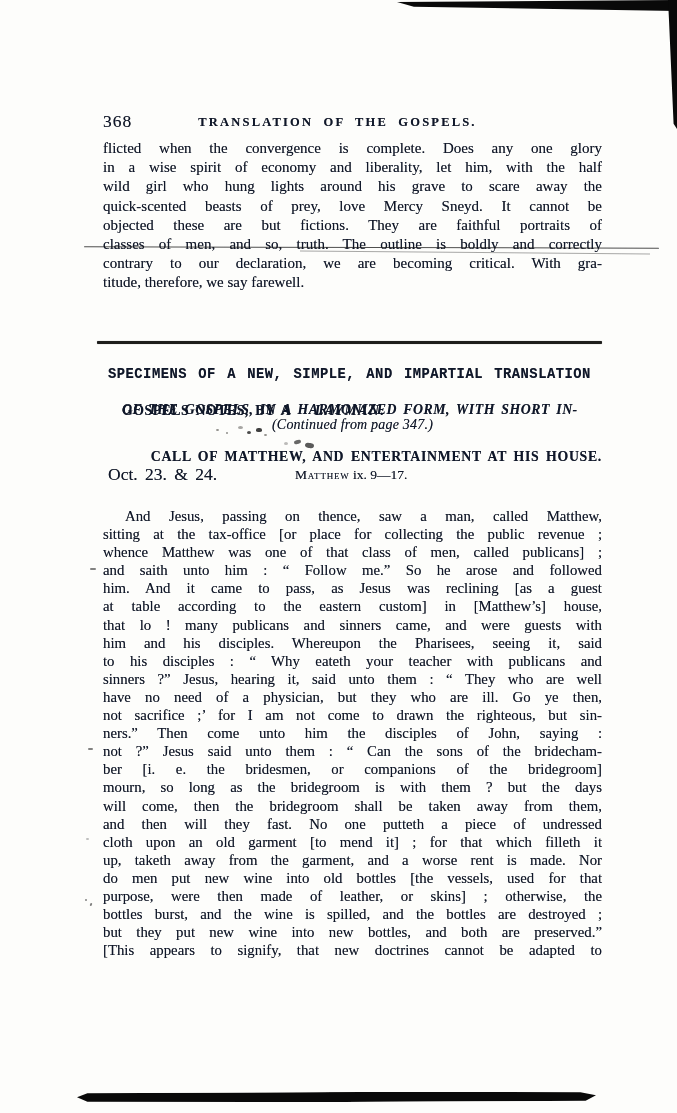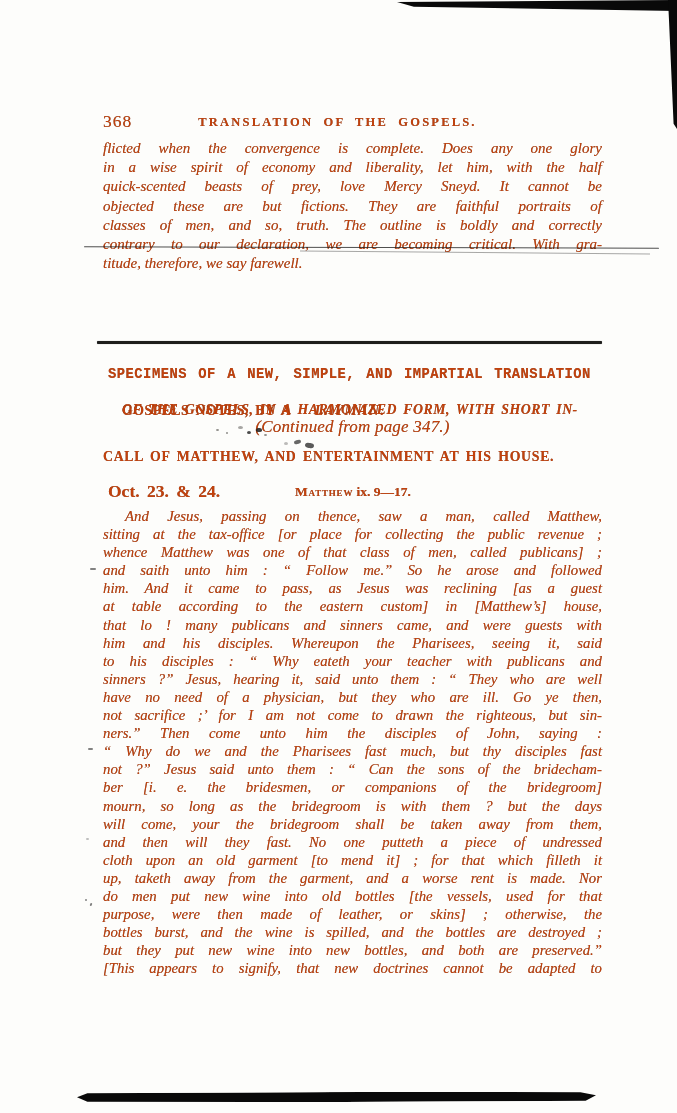--- a/index.html
+++ b/index.html
@@ -2,57 +2,57 @@
 <html><head>
 <meta charset="utf-8">
 <style>
   html,body{margin:0;padding:0;background:#e8e8e6;}
   .page{
     position:relative;
     width:677px;height:1113px;
     background:#fdfdfb;
     overflow:hidden;
     font-family:"Liberation Serif","DejaVu Serif",serif;
-    color:#c2410c;
+    color:#0f172a;
     text-shadow:0 0 .6px rgba(25,25,25,.55);
   }
   
   .runhead{position:absolute;left:103px;top:111px;width:499px;height:24px;}
   .pageno{position:absolute;left:0;top:0;font-size:17.5px;letter-spacing:1px;}
   .runtitle{
     position:absolute;left:0;right:30px;top:4px;text-align:center;
     font-size:12.5px;font-weight:bold;letter-spacing:2.2px;word-spacing:5px;
   }
   
   .intro{position:absolute;left:103px;top:139px;width:499px;
     font-size:15px;line-height:19.2px;}
-  .jl{text-align:justify;text-align-last:justify;font-style:italic;}
+  .jl{text-align:justify;text-align-last:justify;}
   .jl-last{text-align-last:left;}
   
   .scanline1{position:absolute;left:84px;top:247px;width:575px;height:1.4px;
     background:rgba(30,30,30,.78);transform:rotate(.15deg);border-radius:1px;}
   .scanline2{position:absolute;left:300px;top:252px;width:350px;height:1px;
     background:rgba(40,40,40,.4);transform:rotate(.5deg);}
   
   .rule{position:absolute;left:97px;top:341px;width:505px;height:2.6px;
     background:#1e1e1c;border-radius:1px;box-shadow:0 0 .8px rgba(0,0,0,.6);}
   
   .h-line{position:absolute;left:103px;width:499px;
     font-size:13.8px;font-weight:bold;letter-spacing:.5px;word-spacing:2.5px;
     white-space:nowrap;}
   .h1{top:367px;margin-left:5px;font-family:Liberation Mono, monospace;}
   .h2{top:402px;margin-left:19px;font-style:italic;}
   .h3{top:403px;margin-left:19px;}
   .byline-italic{font-style:italic;letter-spacing:1.5px;margin-left:18px;}
   .continued{position:absolute;left:103px;top:417px;width:499px;text-align:center;
-    font-style:italic;font-size:17px;letter-spacing:.2px;}
-  .subhead{position:absolute;left:103px;top:449px;width:499px;text-align:left;
+    font-style:italic;font-size:14px;letter-spacing:.2px;}
+  .subhead{position:absolute;left:103px;top:449px;width:499px;text-align:right;
     font-size:13.8px;font-weight:bold;letter-spacing:.7px;word-spacing:2.5px;}
   
-  .dateline{position:absolute;left:103px;top:481px;width:499px;height:22px;font-weight:bold;}
+  .dateline{position:absolute;left:103px;top:464px;width:499px;height:22px;}
   .datelabel{position:absolute;left:5px;top:0;font-size:17.5px;word-spacing:3px;}
   .scripture{position:absolute;left:192px;top:3px;font-size:13.5px;}
   .scripture .book{font-variant:small-caps;letter-spacing:.8px;}
   
   .body{position:absolute;left:103px;top:507px;width:499px;
     font-size:14.8px;line-height:18.1px;}
   .first-indent{text-indent:22px;}
   
   .bar{position:absolute;background:#090909;}
   .bar-top{left:397px;top:0;width:280px;height:11px;
@@ -71,20 +71,21 @@
 <div class="page">
 
   <div class="runhead">
     <span class="pageno">368</span>
     <span class="runtitle">TRANSLATION OF THE GOSPELS.</span>
   </div>
 
   <div class="intro">
     <div class="jl">flicted when the convergence is complete. Does any one glory</div>
     <div class="jl">in a wise spirit of economy and liberality, let him, with the half</div>
+    <div class="jl">wild girl who hung lights around his grave to scare away the</div>
     <div class="jl">quick-scented beasts of prey, love Mercy Sneyd. It cannot be</div>
     <div class="jl">objected these are but fictions. They are faithful portraits of</div>
     <div class="jl">classes of men, and so, truth. The outline is boldly and correctly</div>
     <div class="jl">contrary to our declaration, we are becoming critical. With gra-</div>
     <div class="jl jl-last">titude, therefore, we say farewell.</div>
   </div>
 
   <div class="scanline1"></div>
   <div class="scanline2"></div>
 
@@ -110,25 +111,24 @@
     <div class="jl">and saith unto him : “ Follow me.” So he arose and followed</div>
     <div class="jl">him. And it came to pass, as Jesus was reclining [as a guest</div>
     <div class="jl">at table according to the eastern custom] in [Matthew’s] house,</div>
     <div class="jl">that lo ! many publicans and sinners came, and were guests with</div>
     <div class="jl">him and his disciples. Whereupon the Pharisees, seeing it, said</div>
     <div class="jl">to his disciples : “ Why eateth your teacher with publicans and</div>
     <div class="jl">sinners ?” Jesus, hearing it, said unto them : “ They who are well</div>
     <div class="jl">have no need of a physician, but they who are ill. Go ye then,</div>
     <div class="jl">not sacrifice ;’ for I am not come to drawn the righteous, but sin-</div>
     <div class="jl">ners.” Then come unto him the disciples of John, saying :</div>
-    <div class="jl">“ Why do we and the Pharisees fast much, but thy disciples fast</div>
     <div class="jl">not ?” Jesus said unto them : “ Can the sons of the bridecham-</div>
     <div class="jl">ber [i. e. the bridesmen, or companions of the bridegroom]</div>
     <div class="jl">mourn, so long as the bridegroom is with them ? but the days</div>
-    <div class="jl">will come, your the bridegroom shall be taken away from them,</div>
+    <div class="jl">will come, then the bridegroom shall be taken away from them,</div>
     <div class="jl">and then will they fast. No one putteth a piece of undressed</div>
     <div class="jl">cloth upon an old garment [to mend it] ; for that which filleth it</div>
     <div class="jl">up, taketh away from the garment, and a worse rent is made. Nor</div>
     <div class="jl">do men put new wine into old bottles [the vessels, used for that</div>
     <div class="jl">purpose, were then made of leather, or skins] ; otherwise, the</div>
     <div class="jl">bottles burst, and the wine is spilled, and the bottles are destroyed ;</div>
     <div class="jl">but they put new wine into new bottles, and both are preserved.”</div>
     <div class="jl">[This appears to signify, that new doctrines cannot be adapted to</div>
   </div>
 

